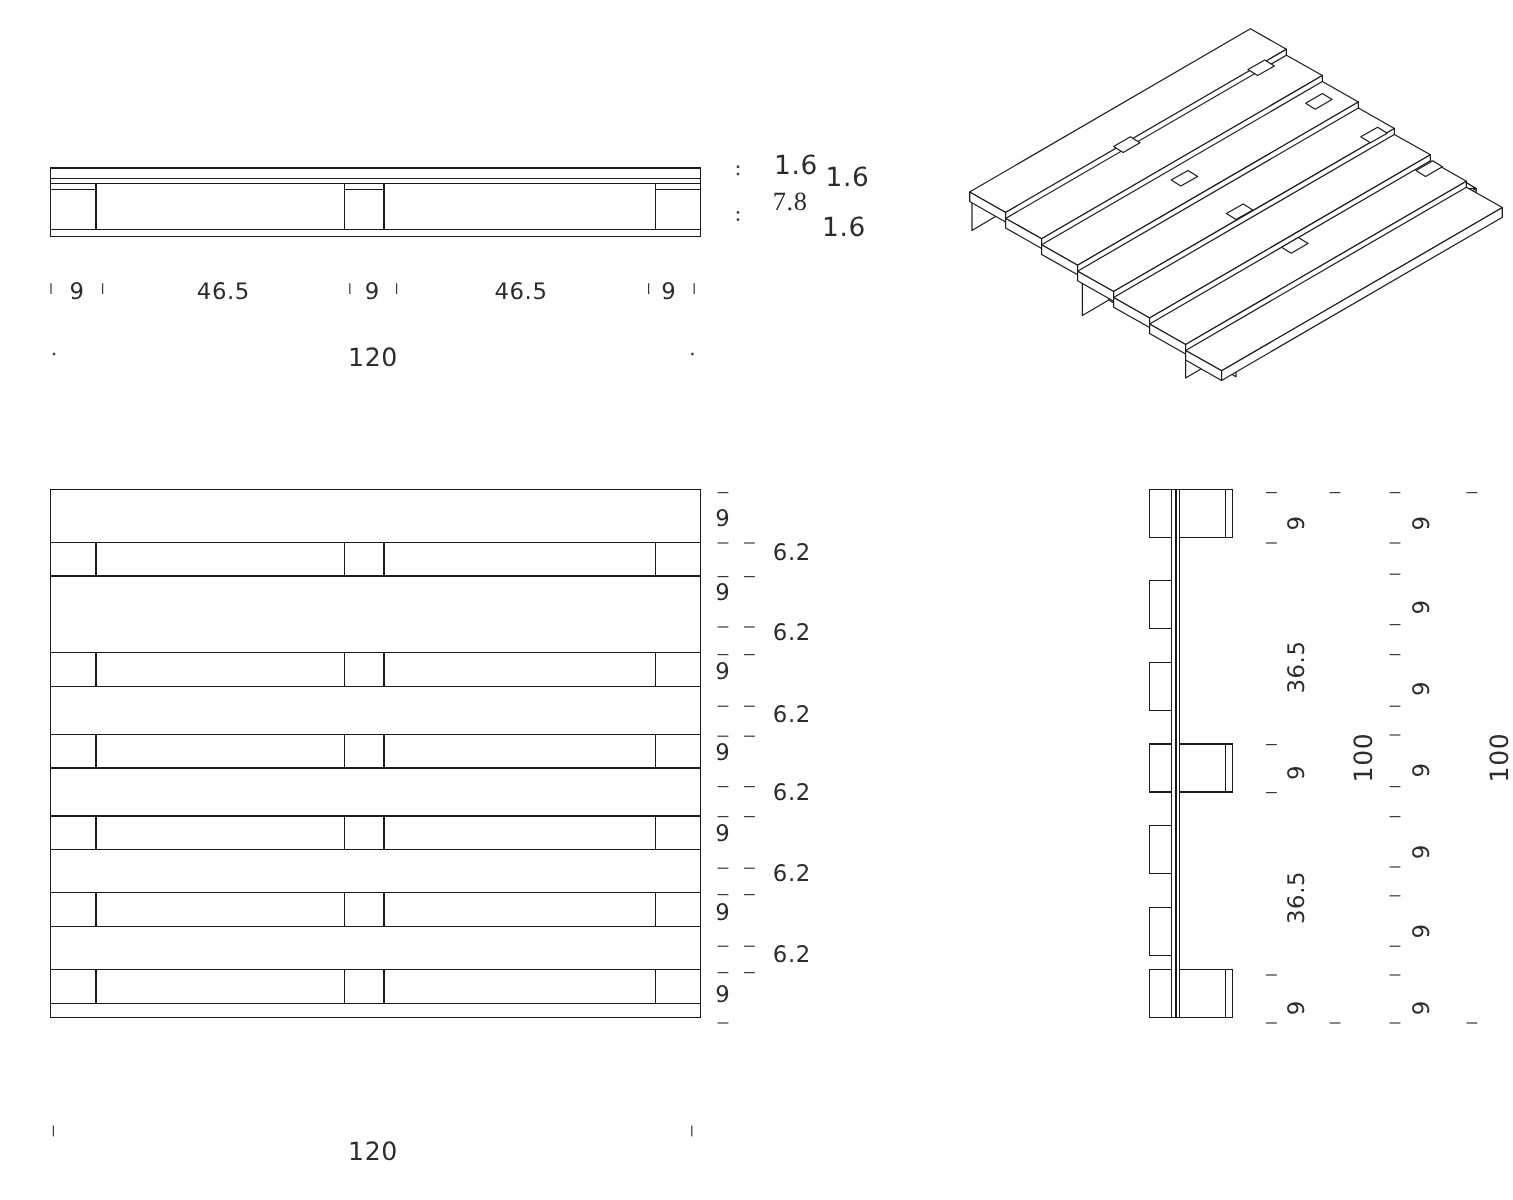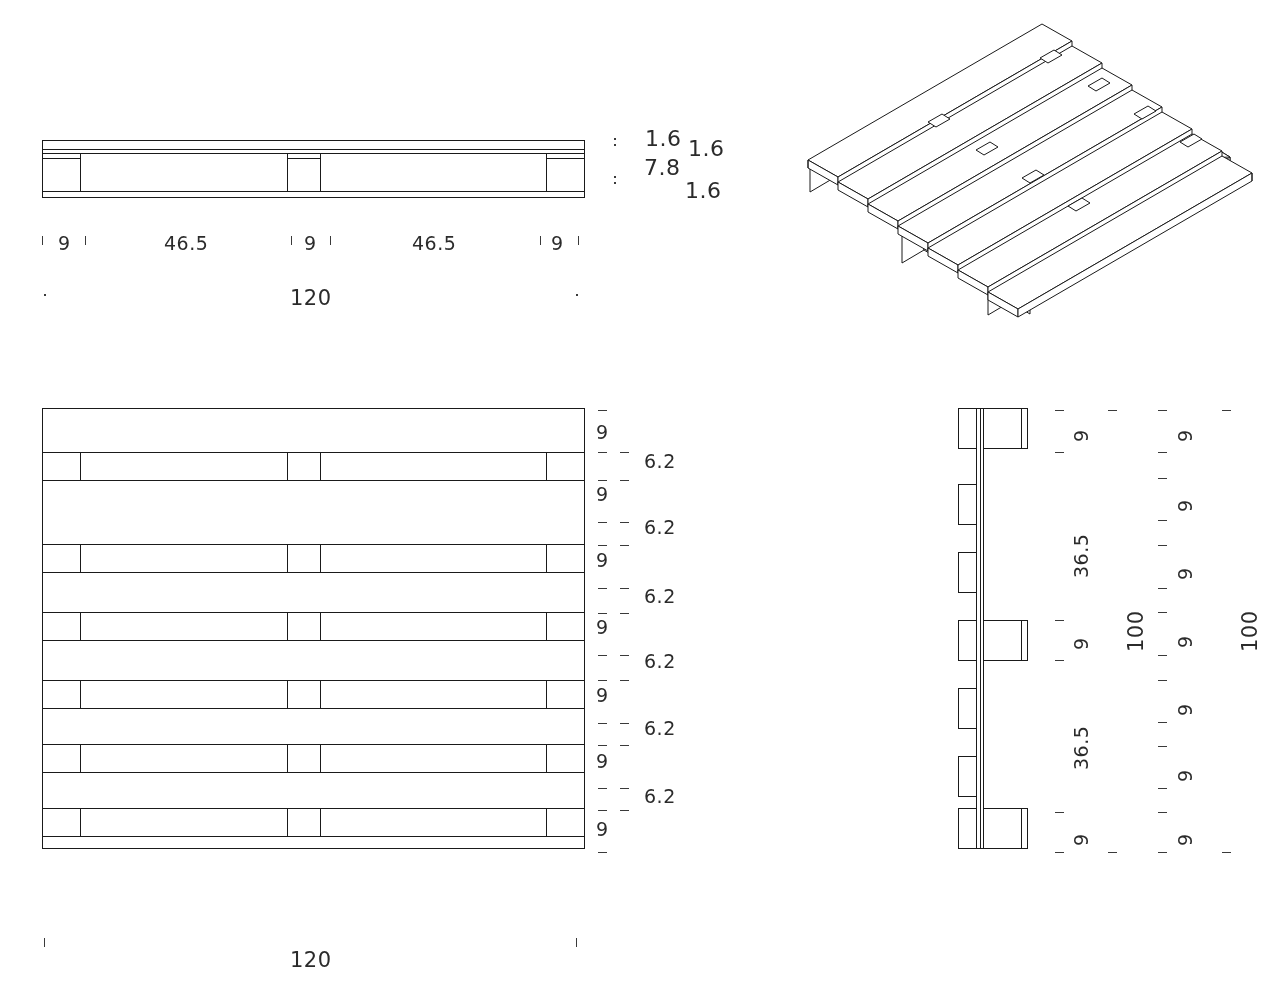--- a/index.html
+++ b/index.html
@@ -66,21 +66,21 @@
   </div>
 
   <div>
     <i class="tick dot" style="left:614px;top:138px;"></i>
     <i class="tick dot" style="left:614px;top:144px;"></i>
     <i class="tick dot" style="left:614px;top:176px;"></i>
     <i class="tick dot" style="left:614px;top:182px;"></i>
 
     <span class="dim" style="left:645px;top:128px;font-size:22px;">1.6</span>
     <span class="dim" style="left:688px;top:138px;font-size:22px;">1.6</span>
-    <span class="dim" style="left:644px;top:157px;font-size:22px;">7.8</span>
+    <span class="dim" style="left:644px;top:157px;font-size:22px;font-family:Liberation Serif, serif;">7.8</span>
     <span class="dim" style="left:685px;top:180px;font-size:22px;">1.6</span>
   </div>
 
   <svg width="470" height="310" style="position:absolute;left:790px;top:10px;" viewBox="0 0 470 310">
     <g fill="#ffffff" stroke="#1a1a1a" stroke-width="1" stroke-linejoin="round">
 
       <polygon points="20,152 42,139 42,169 20,182"></polygon>
       <polygon points="42,139 62,151 62,181 42,169"></polygon>
       <polygon points="20,152 42,139 62,151 40,164"></polygon>
 

